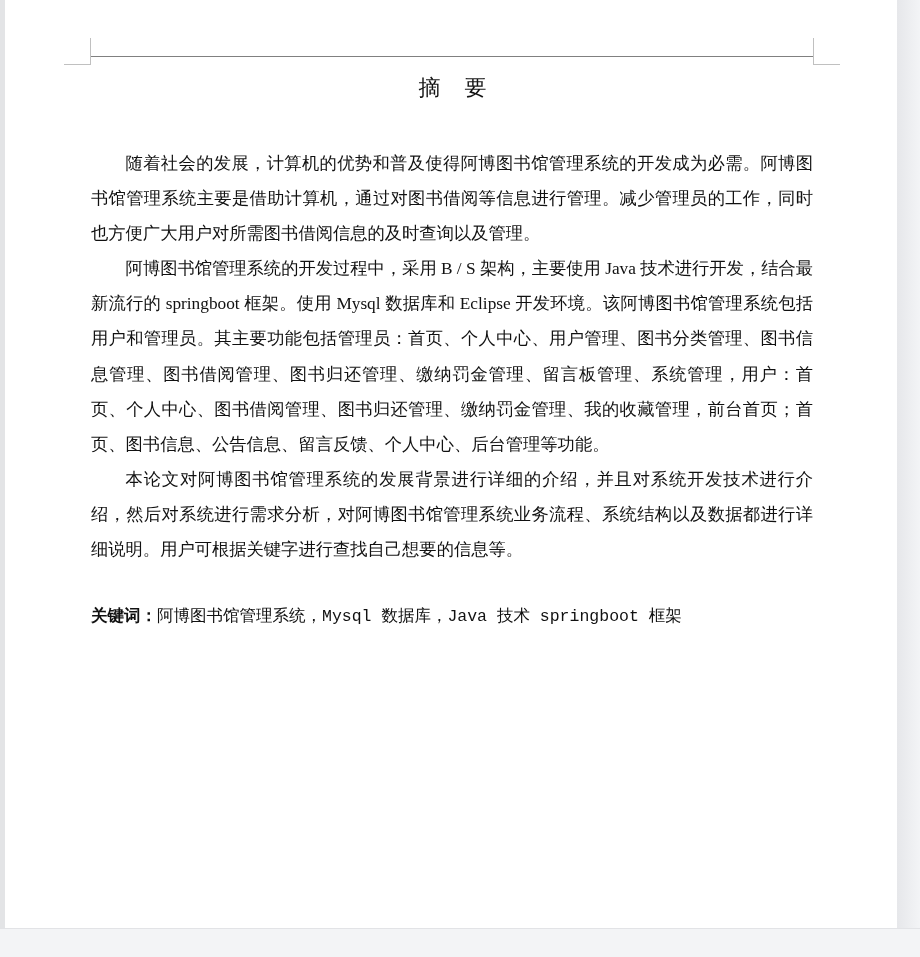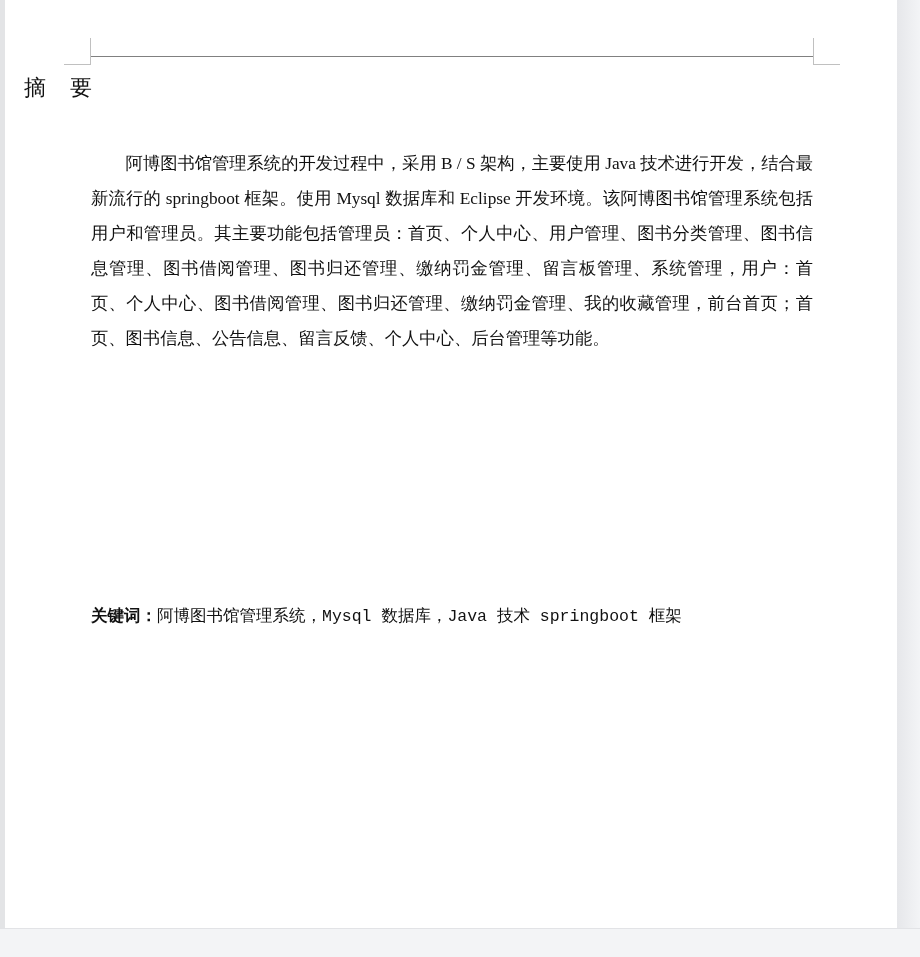--- a/index.html
+++ b/index.html
@@ -9,21 +9,21 @@
     font-family:"DejaVu Serif","Liberation Serif", serif;
   }
   .left-strip { position:absolute; left:0; top:0; width:5px; height:928px; background:#e3e4e6; }
   .page { position:absolute; left:5px; top:0; width:892px; height:928px; background:#ffffff; }
   .right-gutter { position:absolute; left:897px; top:0; width:23px; height:928px;
     background:linear-gradient(to right,#e6e7ea,#f3f4f6); }
   .bottom-area { position:absolute; left:0; top:928px; width:920px; height:29px; background:#f3f4f6;
     border-top:1px solid #e2e3e6; }
   .corner { position:absolute; background:#c0c0c0; }
   .header-line { position:absolute; left:91px; top:56px; width:722px; height:1px; background:#808080; }
-  .title { position:absolute; left:0; top:72px; width:905px; 
+  .title { position:absolute; left:0; top:72px; width:905px; text-align:center;
     font-family:"DejaVu Sans","Liberation Sans", sans-serif; font-size:22px; letter-spacing:24px;
     color:#111; line-height:32px; padding-left:24px; box-sizing:border-box; }
   .body { position:absolute; left:91px; top:146px; width:722px; }
   .para { margin:0; font-size:17.3px; line-height:35.1px; color:#111; text-indent:2em;
     text-align:justify; text-align-last:left; font-family:"Liberation Serif","DejaVu Serif", serif; }
   .keywords { position:absolute; left:91px; top:606px; font-size:16.5px; line-height:20px; color:#111;
     font-family:"Liberation Mono","DejaVu Sans Mono", monospace; white-space:nowrap; }
   .kw-label { font-weight:bold; font-family:"DejaVu Sans","Liberation Sans", sans-serif; }
 </style>
 </head>
@@ -37,18 +37,20 @@
 <div class="corner" style="left:90px;top:38px;width:1px;height:26px;"></div>
 <div class="corner" style="left:64px;top:64px;width:27px;height:1px;"></div>
 <div class="corner" style="left:813px;top:38px;width:1px;height:26px;"></div>
 <div class="corner" style="left:813px;top:64px;width:27px;height:1px;"></div>
 
 <div class="header-line"></div>
 
 <div class="title">摘要</div>
 
 <div class="body">
+  <p class="para">随着社会的发展，计算机的优势和普及使得阿博图书馆管理系统的开发成为必需。阿博图书馆管理系统主要是借助计算机，通过对图书借阅等信息进行管理。减少管理员的工作，同时也方便广大用户对所需图书借阅信息的及时查询以及管理。</p>
   <p class="para">阿博图书馆管理系统的开发过程中，采用 B / S 架构，主要使用 Java 技术进行开发，结合最新流行的 springboot 框架。使用 Mysql 数据库和 Eclipse 开发环境。该阿博图书馆管理系统包括用户和管理员。其主要功能包括管理员：首页、个人中心、用户管理、图书分类管理、图书信息管理、图书借阅管理、图书归还管理、缴纳罚金管理、留言板管理、系统管理，用户：首页、个人中心、图书借阅管理、图书归还管理、缴纳罚金管理、我的收藏管理，前台首页；首页、图书信息、公告信息、留言反馈、个人中心、后台管理等功能。</p>
+  <p class="para">本论文对阿博图书馆管理系统的发展背景进行详细的介绍，并且对系统开发技术进行介绍，然后对系统进行需求分析，对阿博图书馆管理系统业务流程、系统结构以及数据都进行详细说明。用户可根据关键字进行查找自己想要的信息等。</p>
 </div>
 
 <div class="keywords">
   <span class="kw-label">关键词：</span><span>阿博图书馆管理系统，Mysql 数据库，Java 技术 springboot 框架</span>
 </div>
 
 </body></html>

